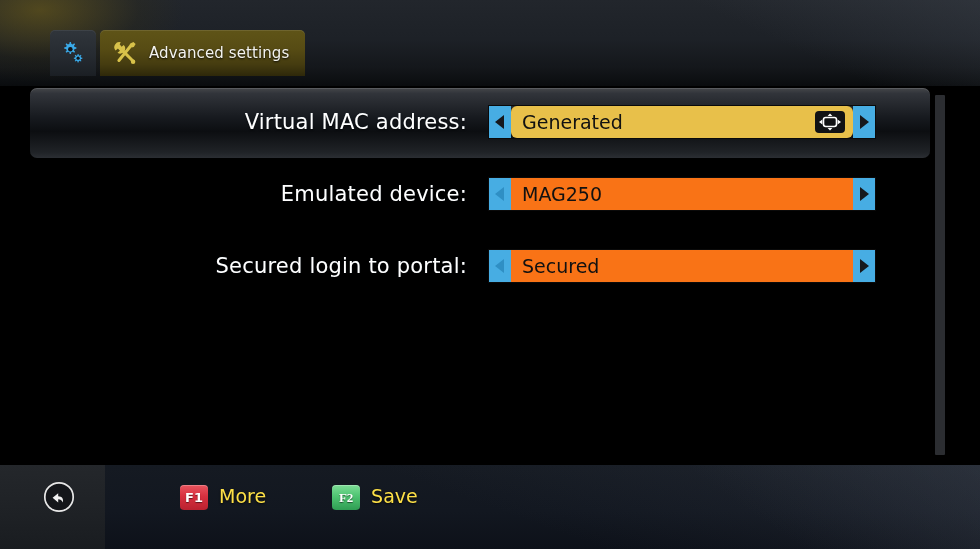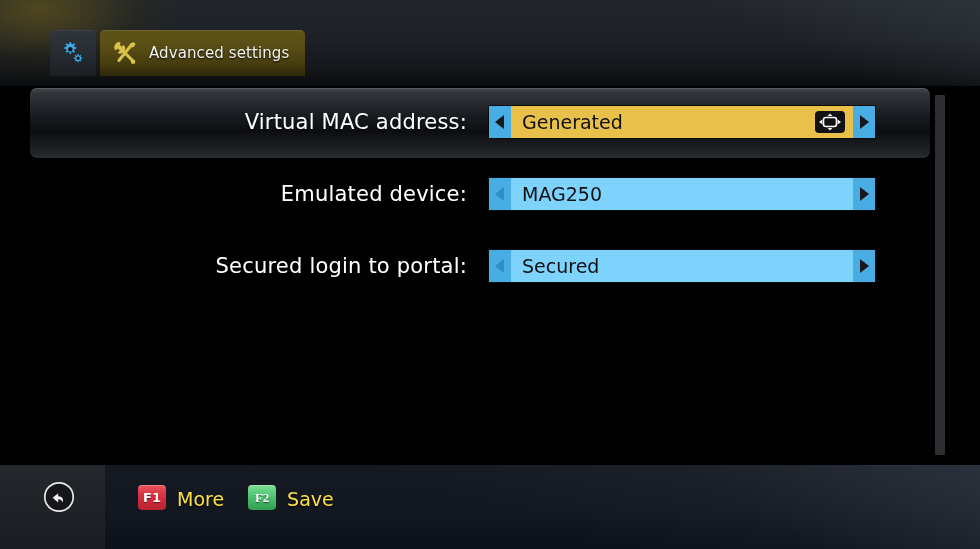--- a/index.html
+++ b/index.html
@@ -152,27 +152,27 @@
   }
   .spin-arrow svg { display: block; }
 
   .spin-value {
     flex: 1 1 auto;
     display: flex;
     align-items: center;
     padding-left: 11px;
     font-size: 19px;
     color: #111;
-    background: #7dd3fc;
+    background: #f97316;
     overflow: hidden;
     white-space: nowrap;
     position: relative;
   }
 
-  .spinner.gold .spin-value { background: #e8c04a; }
+  .spinner.gold .spin-value { background: #e8c04a; border-radius: 6px; }
   .spinner.gold .spin-arrow { background: #47ade3; }
 
   .nav-badge {
     position: absolute;
     right: 8px;
     top: 50%;
     transform: translateY(-50%);
     width: 30px; height: 22px;
     display: flex; align-items: center; justify-content: center;
   }
@@ -226,22 +226,23 @@
 
   .fkeys {
     position: absolute;
     left: 138px; top: 485px;
     display: flex;
     align-items: center;
     z-index: 6;
   }
   .fkey-group {
     display: flex;
-    align-items: flex-end;
+    align-items: flex-start;
     margin-right: 24px;
+    margin-left: 42px;
   }
   .fkey-cap {
     width: 28px; height: 25px;
     border-radius: 4px;
     display: flex;
     align-items: center;
     justify-content: center;
     font-size: 13px;
     font-weight: bold;
     color: #ffffff;

